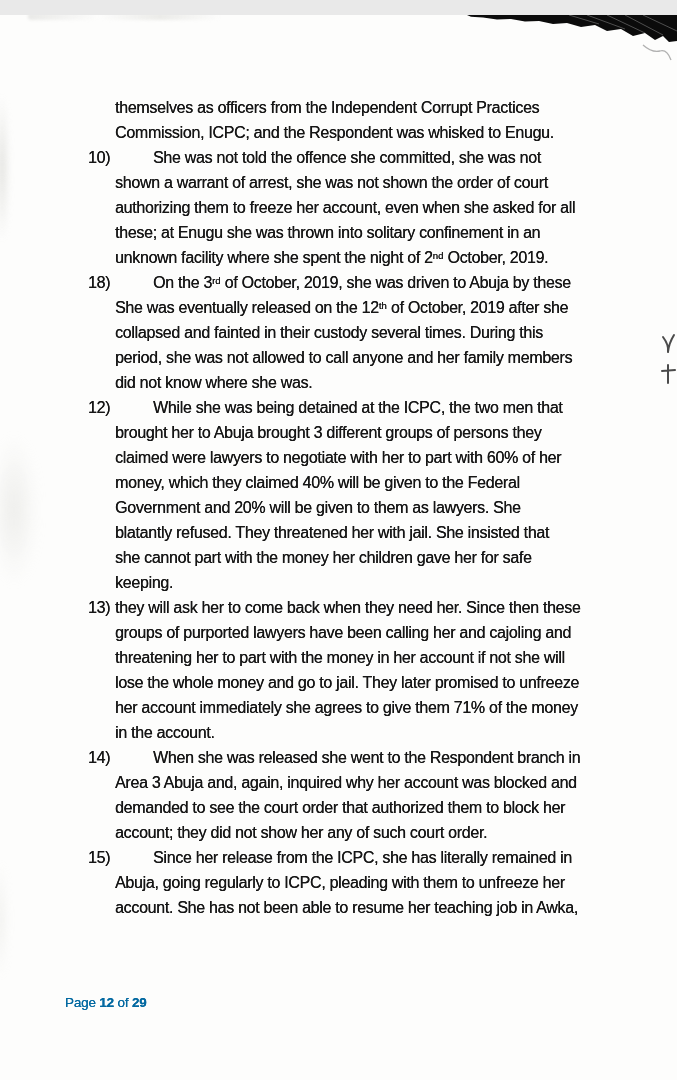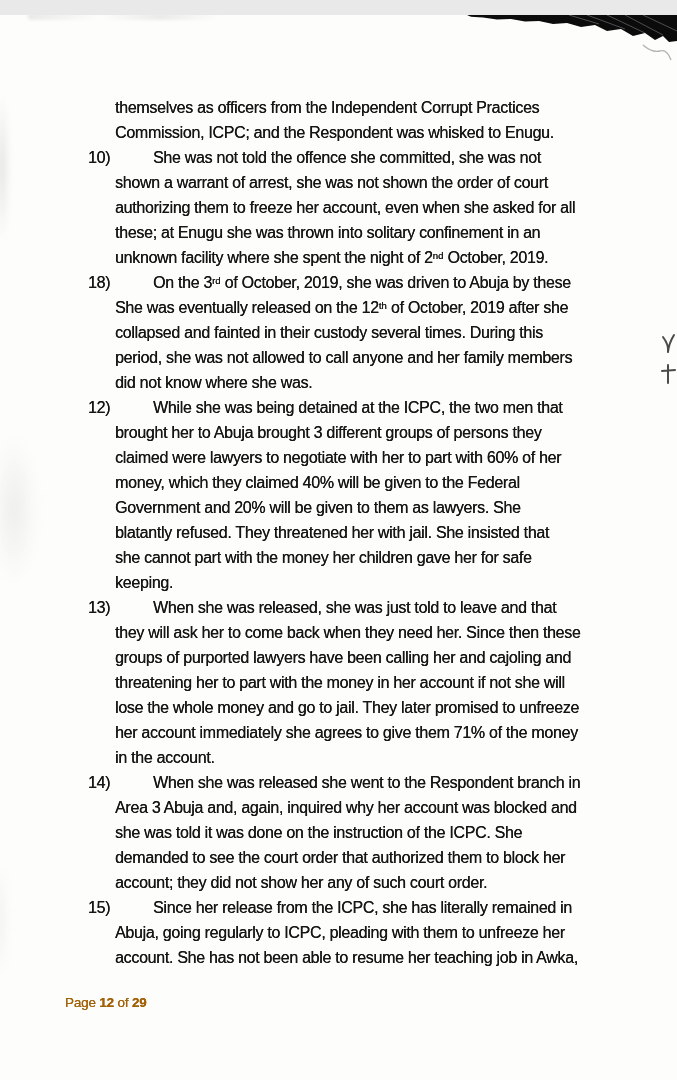--- a/index.html
+++ b/index.html
@@ -15,21 +15,21 @@
     text-shadow:0.15px 0 currentColor;
   }
   .para{position:relative;}
   .num{position:absolute;left:0;top:0;height:25px;text-align:center;}
   .line{height:25px;white-space:nowrap;margin-left:27px;}
   .line.first{padding-left:38px;}
   .sup{font-size:0.6em;position:relative;top:-0.45em;letter-spacing:0;}
   
   .footer{
     position:absolute;left:65px;top:980px;
-    font-size:13.5px;letter-spacing:-0.2px;color:#a16207;
+    font-size:13.5px;letter-spacing:-0.2px;color:#0369a1;
     text-shadow:0.1px 0 currentColor;
   }
   .footer .b{font-weight:700;}
   
   .wedge{position:absolute;top:0;right:0;width:210px;height:48px;pointer-events:none;}
   .smudge{position:absolute;pointer-events:none;border-radius:50%;}
   .smudge.s1{left:28px;top:-2px;width:240px;height:7px;background:linear-gradient(90deg,#d9d9d6 0%,transparent 30%,#dcdcd8 55%,transparent 80%);filter:blur(1.5px);opacity:.55;border-radius:3px;}
   .smudge.s2{left:-6px;top:78px;width:16px;height:150px;background:radial-gradient(closest-side,#d8d8d4,transparent);filter:blur(3px);opacity:.7;}
   .smudge.s3{left:-10px;top:420px;width:48px;height:150px;background:radial-gradient(closest-side,#dededa,transparent);filter:blur(6px);opacity:.5;}
   .smudge.s4{left:-8px;top:845px;width:16px;height:120px;background:radial-gradient(closest-side,#e0e0dc,transparent);filter:blur(4px);opacity:.45;}
@@ -83,33 +83,31 @@
         <div class="line">brought her to Abuja brought 3 different groups of persons they</div>
         <div class="line">claimed were lawyers to negotiate with her to part with 60% of her</div>
         <div class="line">money, which they claimed 40% will be given to the Federal</div>
         <div class="line">Government and 20% will be given to them as lawyers. She</div>
         <div class="line">blatantly refused. They threatened her with jail. She insisted that</div>
         <div class="line">she cannot part with the money her children gave her for safe</div>
         <div class="line">keeping.</div>
       </div>
       <div class="para">
         <span class="num">13)</span>
-        <div class="line first">When she was released, she was just told to leave and that</div>
         <div class="line">they will ask her to come back when they need her. Since then these</div>
         <div class="line">groups of purported lawyers have been calling her and cajoling and</div>
         <div class="line">threatening her to part with the money in her account if not she will</div>
         <div class="line">lose the whole money and go to jail. They later promised to unfreeze</div>
         <div class="line">her account immediately she agrees to give them 71% of the money</div>
         <div class="line">in the account.</div>
       </div>
       <div class="para">
         <span class="num">14)</span>
         <div class="line first">When she was released she went to the Respondent branch in</div>
         <div class="line">Area 3 Abuja and, again, inquired why her account was blocked and</div>
-        <div class="line">she was told it was done on the instruction of the ICPC. She</div>
         <div class="line">demanded to see the court order that authorized them to block her</div>
         <div class="line">account; they did not show her any of such court order.</div>
       </div>
       <div class="para">
         <span class="num">15)</span>
         <div class="line first">Since her release from the ICPC, she has literally remained in</div>
         <div class="line">Abuja, going regularly to ICPC, pleading with them to unfreeze her</div>
         <div class="line">account. She has not been able to resume her teaching job in Awka,</div>
       </div>
     </div>

